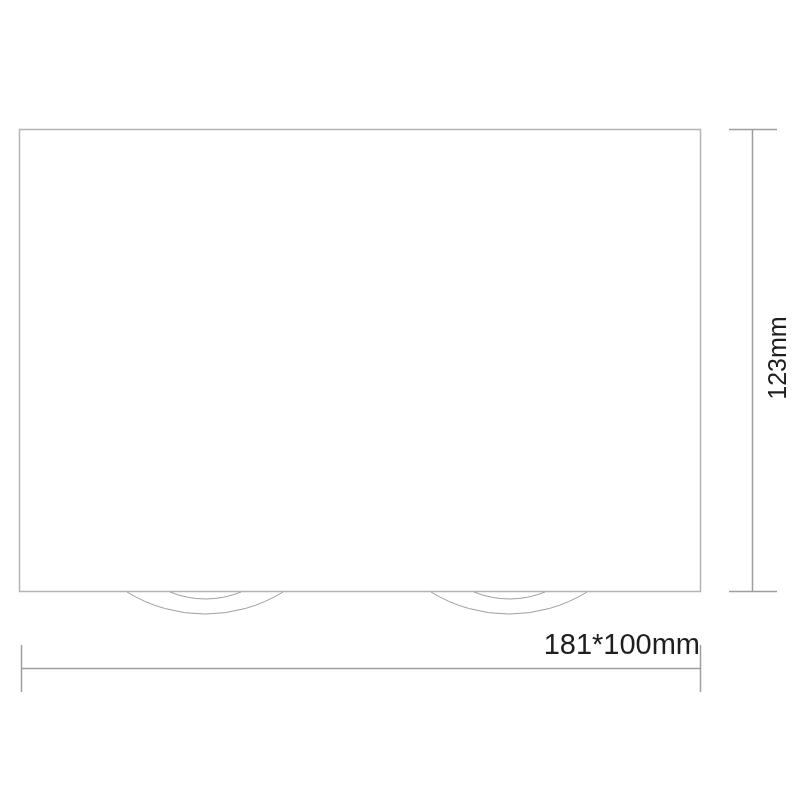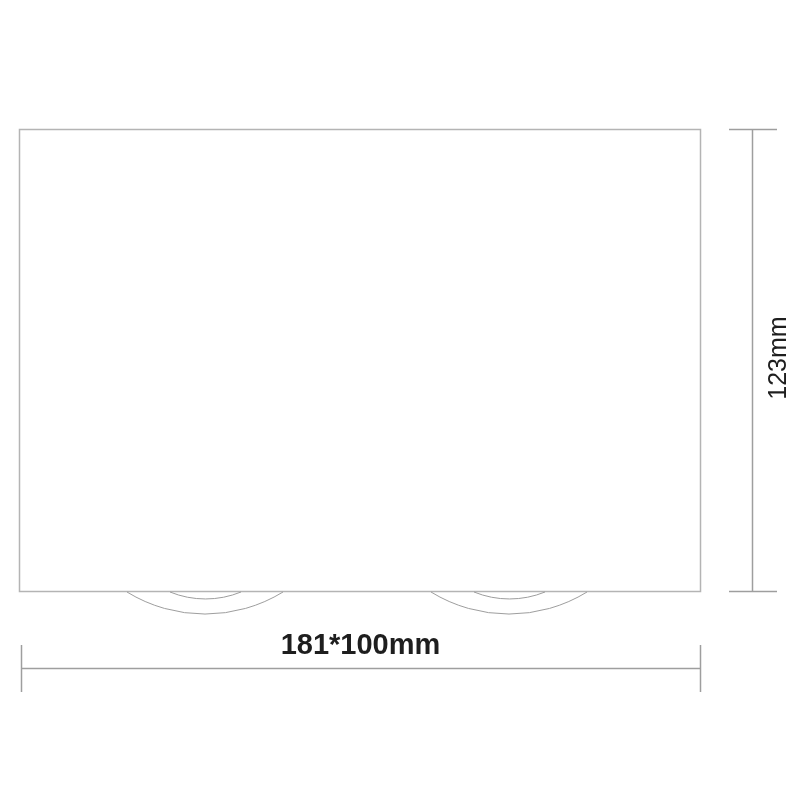--- a/index.html
+++ b/index.html
@@ -23,23 +23,22 @@
   .dim-label {
     position: absolute;
     color: #1e1e1e;
     white-space: nowrap;
     line-height: 1;
   }
   #width-label {
     left: 21px;
     width: 679px;
     top: 630px;
-    text-align: center;
+    text-align: right;
     font-size: 29px;
-    font-weight: bold;
   }
   #height-label {
     left: 777px;
     top: 358px;
     font-size: 25px;
     transform: translate(-50%, -50%) rotate(-90deg);
   }
 </style>
 </head>
 <body>

